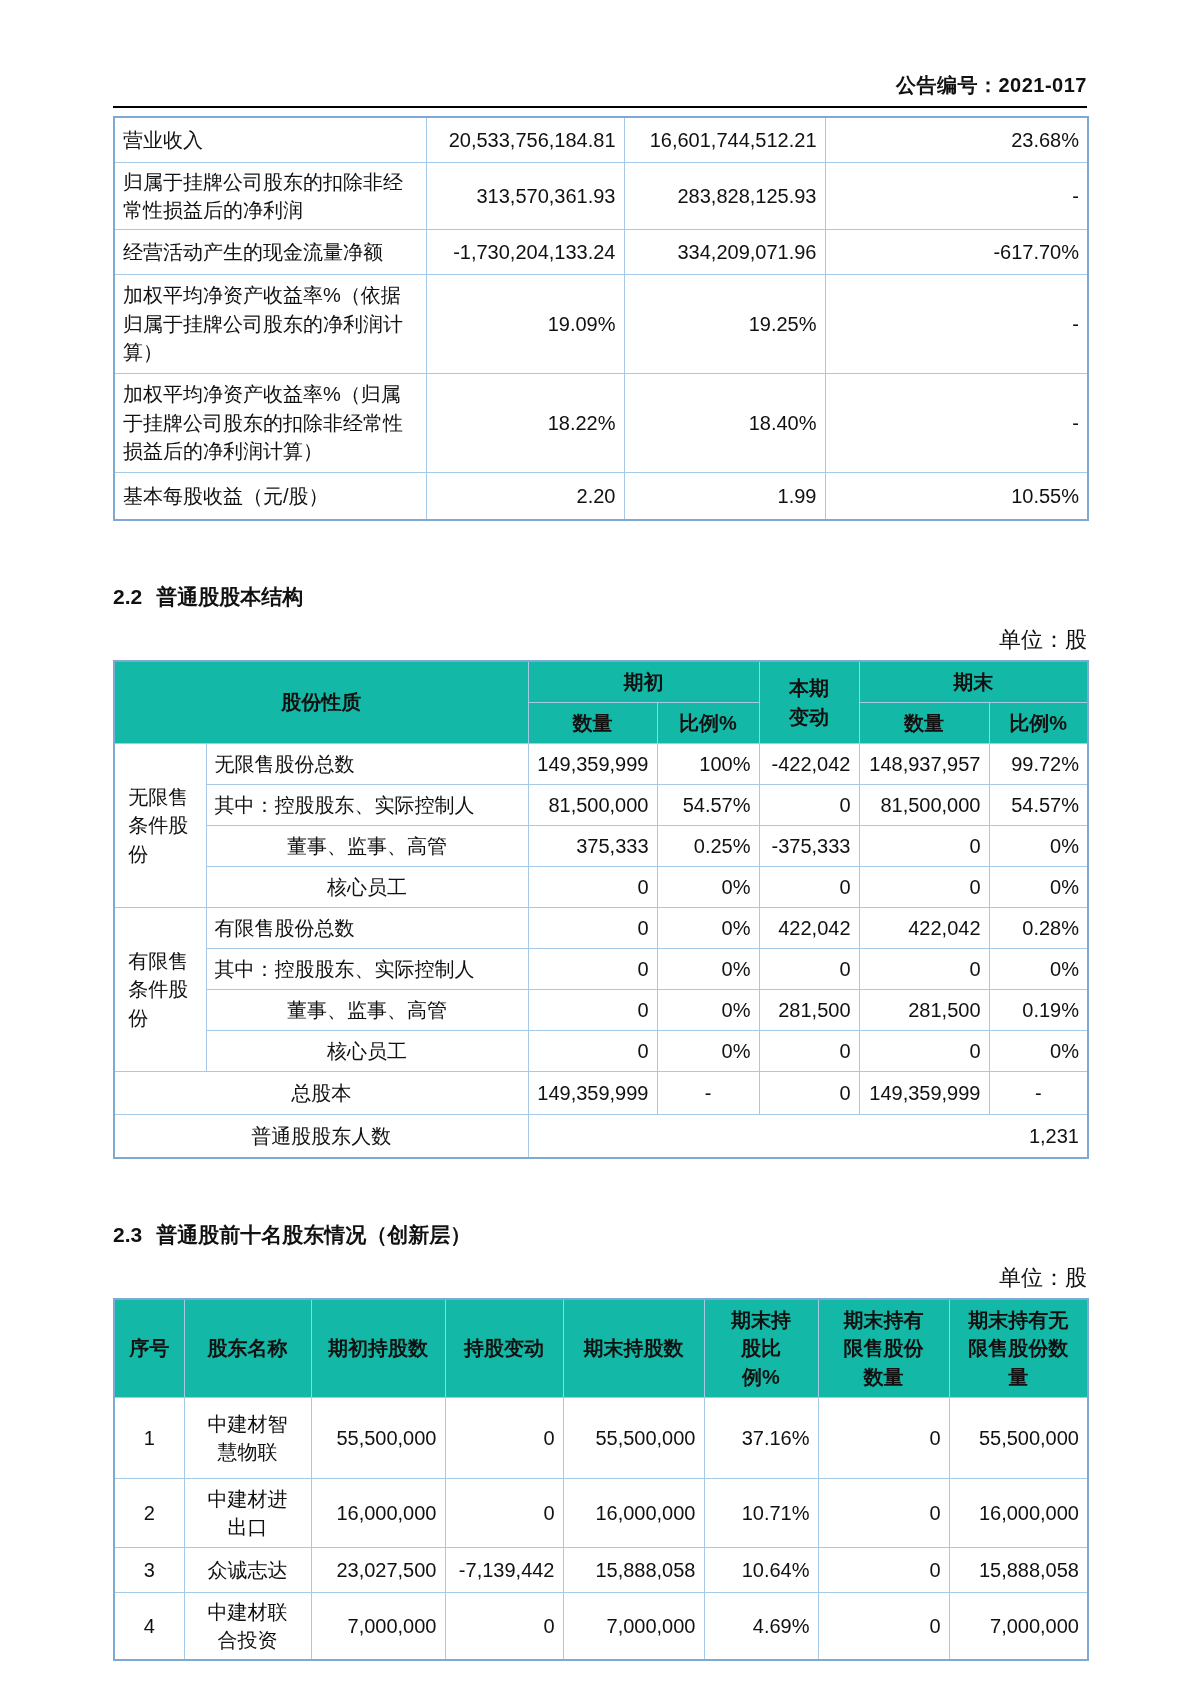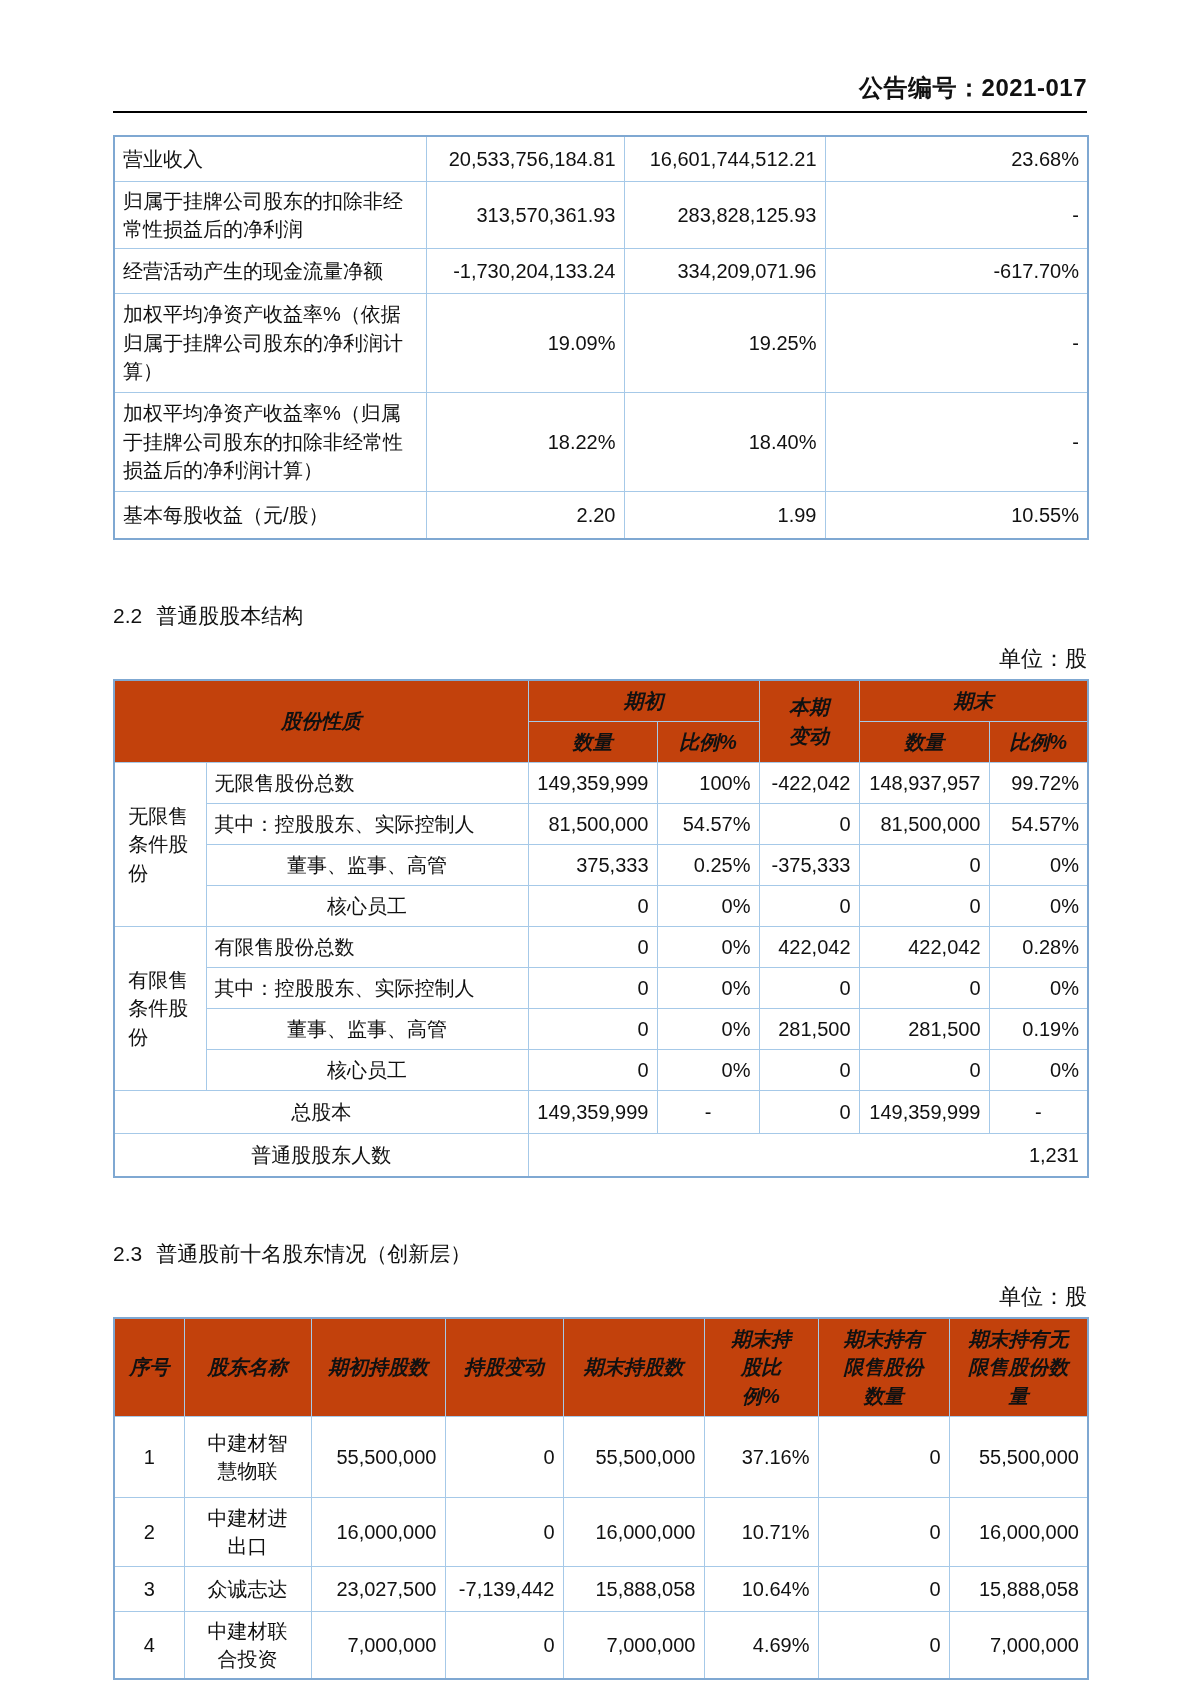--- a/index.html
+++ b/index.html
@@ -10,21 +10,21 @@
     background: #ffffff;
     font-family: "Liberation Sans", "DejaVu Sans", sans-serif;
     color: #111111;
     overflow: hidden;
   }
   .content { width: 974px; margin-left: 113px; }
 
   .announcement-no {
     margin-top: 72px;
     text-align: right;
-    font-size: 24px;
+    font-size: 20px;
     font-weight: 600;
     letter-spacing: 0.5px;
   }
   .header-rule {
     margin-top: 7px;
     border-top: 2.5px solid #000000;
     height: 0;
   }
 
   .doc-table {
@@ -35,30 +35,30 @@
     font-size: 20px;
   }
   .doc-table td, .doc-table th {
     border: 1px solid #a6c9e8;
     padding: 4px 8px;
     line-height: 1.42;
     vertical-align: middle;
     font-weight: normal;
     word-break: break-all;
   }
-  .gray  { background: #c2410c; font-style: italic; }
+  .gray  { background: #14b8a6; }
   .bold  { font-weight: bold; }
   .num   { text-align: right; padding-right: 10px; }
   .ctr   { text-align: center; }
   .lft   { text-align: left; }
   .label-pad { padding-right: 14px; }
 
   .section-heading {
     font-size: 21px;
-    font-weight: normal;
+    font-weight: bold;
     margin-top: 62px;
   }
   .section-heading .sec-no { margin-right: 14px; }
   .unit-label {
     text-align: right;
     font-size: 22px;
     margin-top: 14px;
     margin-bottom: 5px;
   }
 
@@ -93,21 +93,21 @@
 </style>
 </head>
 <body>
 
 <div class="page">
   <div class="content">
 
     <div class="announcement-no">公告编号：2021-017</div>
     <div class="header-rule"></div>
 
-    <table class="doc-table t1" style="margin-top:22px;padding-left:25px;">
+    <table class="doc-table t1" style="margin-top:8px;padding-left:25px;">
       <colgroup>
           <col style="width:312px">
           <col style="width:198px">
           <col style="width:201px">
           <col style="width:263px">
         </colgroup>
       <tbody>
         <tr class="r1">
           <td class="lft label-pad">营业收入</td>
           <td class="num">20,533,756,184.81</td>

